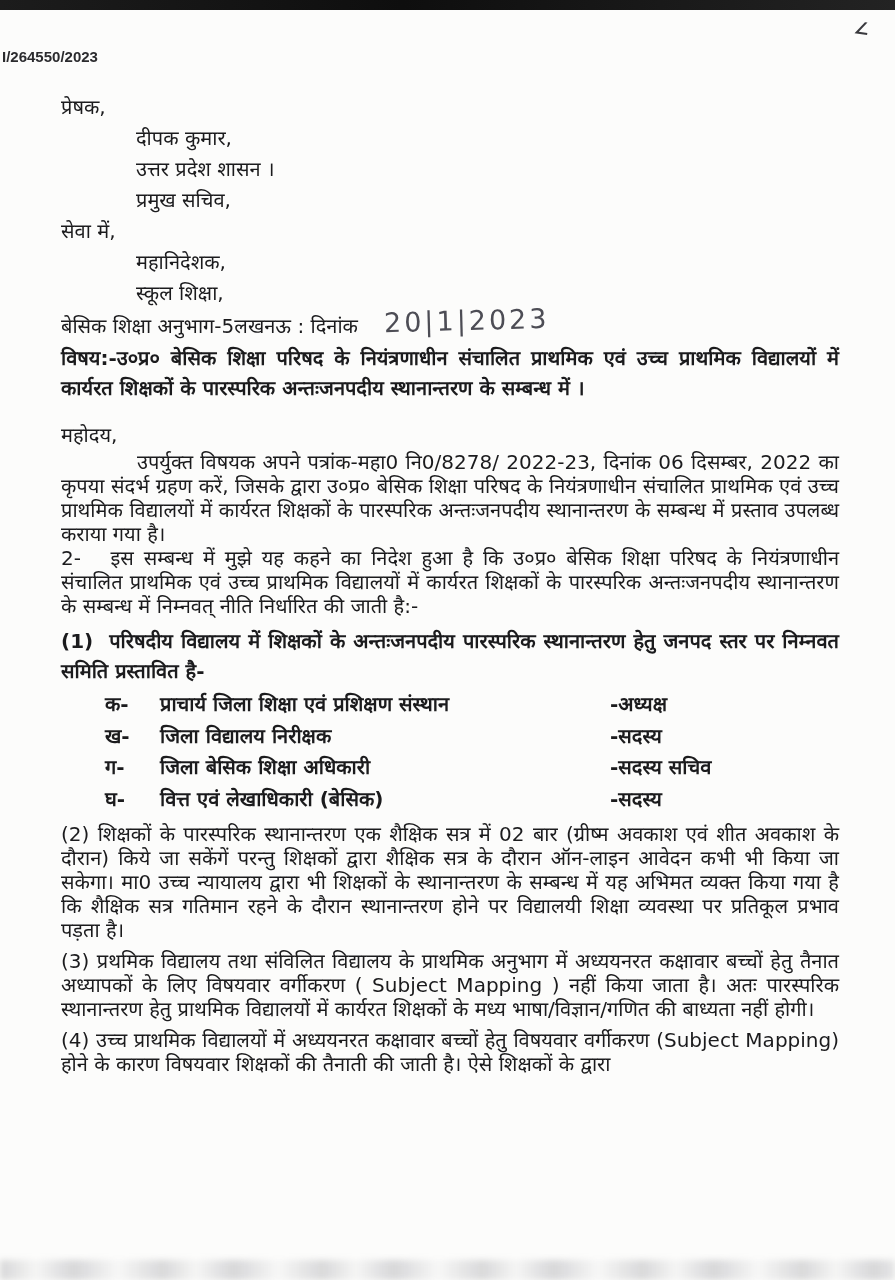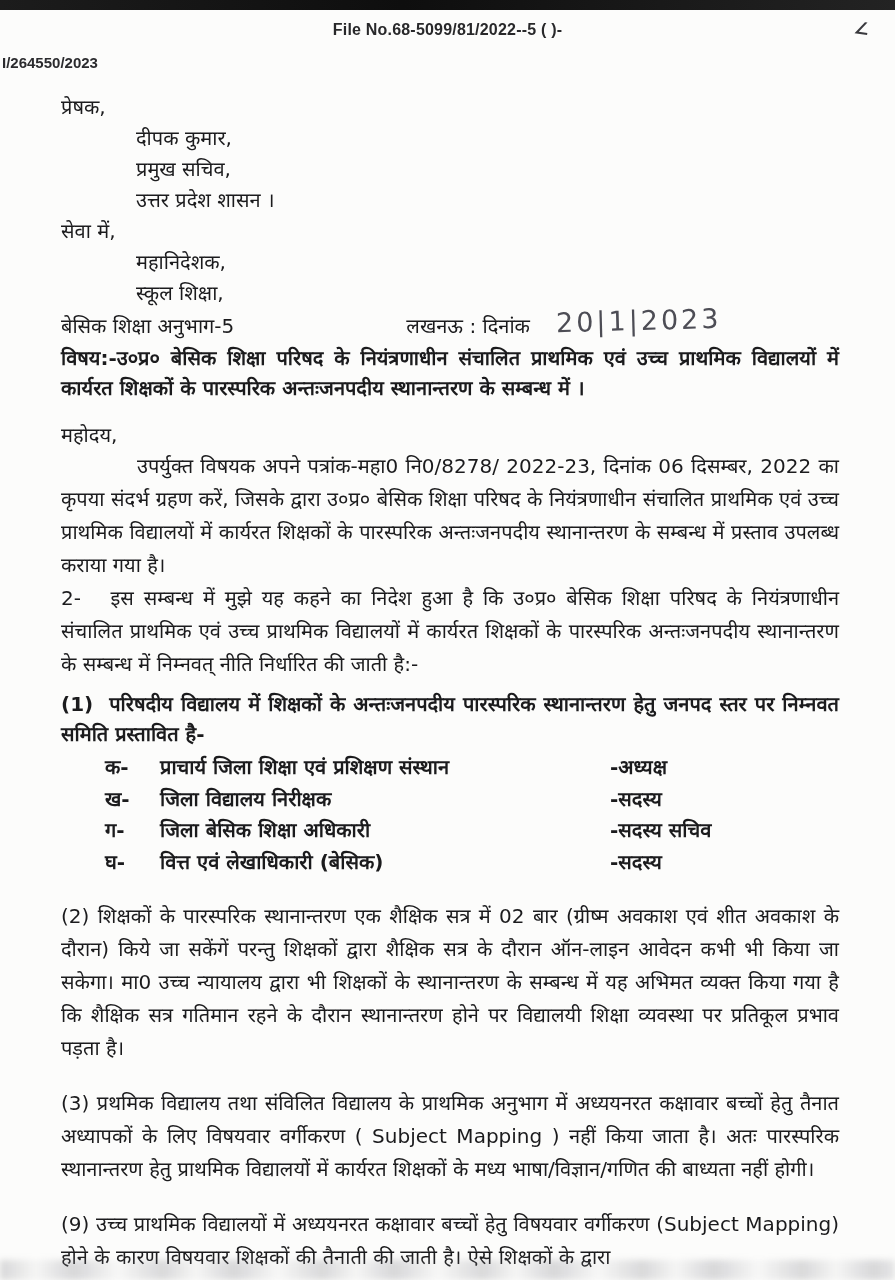--- a/index.html
+++ b/index.html
@@ -44,21 +44,21 @@
     text-align: center;
     font-family: "Liberation Sans", sans-serif;
     font-weight: bold;
     font-size: 16px;
     letter-spacing: 0.2px;
     color: #28282a;
   }
 
   .ref-no {
     position: absolute;
-    top: 54px; left: 2px;
+    top: 48px; left: 2px;
     font-family: "Liberation Sans", sans-serif;
     font-weight: bold;
     font-size: 15px;
     color: #2b2b2e;
   }
 
   .corner-mark {
     position: absolute;
     top: 18px; right: 26px;
     font-size: 17px;
@@ -80,21 +80,21 @@
   .addr-label { line-height: 31px; }
   .addr-line  { line-height: 31px; padding-left: 75px; }
 
   .section-row {
     display: flex;
     align-items: flex-start;
     margin-top: 2px;
     line-height: 31px;
   }
   .section-name { flex: 0 0 auto; text-align: center; }
-  .place-date-label { margin-left: 172px; flex: 0 0 auto; }
+  .place-date-label { flex: 0 0 auto; }
   .handwritten-date {
     margin-left: 26px;
     margin-top: -6px;
     font-size: 27px;
     letter-spacing: 3px;
     color: #4d4d55;
     transform: rotate(-1.5deg);
     white-space: nowrap;
   }
 
@@ -102,24 +102,24 @@
     font-weight: bold;
     text-align: justify;
     line-height: 30px;
     margin-top: 1px;
   }
 
   .salutation { line-height: 30px; margin-top: 17px; }
 
   .para {
     text-align: justify;
-    line-height: 33px;
+    line-height: 24px;
   }
   .para.indent { text-indent: 76px; }
-  .para.gap-top { margin-top: 22px; }
+  .para.gap-top { margin-top: 7px; }
 
   .point-heading {
     font-weight: bold;
     text-align: justify;
     line-height: 30px;
     margin-top: 8px;
   }
 
   .committee { margin-top: 3px; font-weight: bold; }
   .committee-row {
@@ -129,30 +129,29 @@
     line-height: 31.5px;
   }
 </style>
 </head>
 <body>
 
 <div class="page">
 
   <div class="top-edge"></div>
 
-  <div class="file-header">File No.68-5099/81/2022--5 ( )-</div>
   <div class="ref-no">I/264550/2023</div>
   <div class="corner-mark">∠</div>
 
   <div class="letter">
 
     <div class="addr-label">प्रेषक,</div>
     <div class="addr-line">दीपक कुमार,</div>
+    <div class="addr-line">उत्तर प्रदेश शासन ।</div>
     <div class="addr-line">प्रमुख सचिव,</div>
-    <div class="addr-line">उत्तर प्रदेश शासन ।</div>
 
     <div class="addr-label">सेवा में,</div>
     <div class="addr-line">महानिदेशक,</div>
     <div class="addr-line">स्कूल शिक्षा,</div>
 
     <div class="section-row">
       <span class="section-name">बेसिक शिक्षा अनुभाग-5</span>
       <span class="place-date-label">लखनऊ : दिनांक</span>
       <span class="handwritten-date">20|1|2023</span>
     </div>
@@ -184,19 +183,19 @@
       </div>
       <div class="committee-row">
         <span>घ-</span>
         <span>वित्त एवं लेखाधिकारी (बेसिक)</span>
         <span>-सदस्य</span>
       </div>
     </div>
 
     <div class="para gap-top">(2) शिक्षकों के पारस्परिक स्थानान्तरण एक शैक्षिक सत्र में 02 बार (ग्रीष्म अवकाश एवं शीत अवकाश के दौरान) किये जा सकेंगें परन्तु शिक्षकों द्वारा शैक्षिक सत्र के दौरान ऑन-लाइन आवेदन कभी भी किया जा सकेगा। मा0 उच्च न्यायालय द्वारा भी शिक्षकों के स्थानान्तरण के सम्बन्ध में यह अभिमत व्यक्त किया गया है कि शैक्षिक सत्र गतिमान रहने के दौरान स्थानान्तरण होने पर विद्यालयी शिक्षा व्यवस्था पर प्रतिकूल प्रभाव पड़ता है।</div>
     <div class="para gap-top">(3) प्रथमिक विद्यालय तथा संविलित विद्यालय के प्राथमिक अनुभाग में अध्ययनरत कक्षावार बच्चों हेतु तैनात अध्यापकों के लिए विषयवार वर्गीकरण ( Subject Mapping ) नहीं किया जाता है। अतः पारस्परिक स्थानान्तरण हेतु प्राथमिक विद्यालयों में कार्यरत शिक्षकों के मध्य भाषा/विज्ञान/गणित की बाध्यता नहीं होगी।</div>
-    <div class="para gap-top">(9) उच्च प्राथमिक विद्यालयों में अध्ययनरत कक्षावार बच्चों हेतु विषयवार वर्गीकरण (Subject Mapping) होने के कारण विषयवार शिक्षकों की तैनाती की जाती है। ऐसे शिक्षकों के द्वारा</div>
+    <div class="para gap-top">(4) उच्च प्राथमिक विद्यालयों में अध्ययनरत कक्षावार बच्चों हेतु विषयवार वर्गीकरण (Subject Mapping) होने के कारण विषयवार शिक्षकों की तैनाती की जाती है। ऐसे शिक्षकों के द्वारा</div>
 
   </div>
 
   <div class="bottom-edge"></div>
 
 </div>
 
 </body></html>

